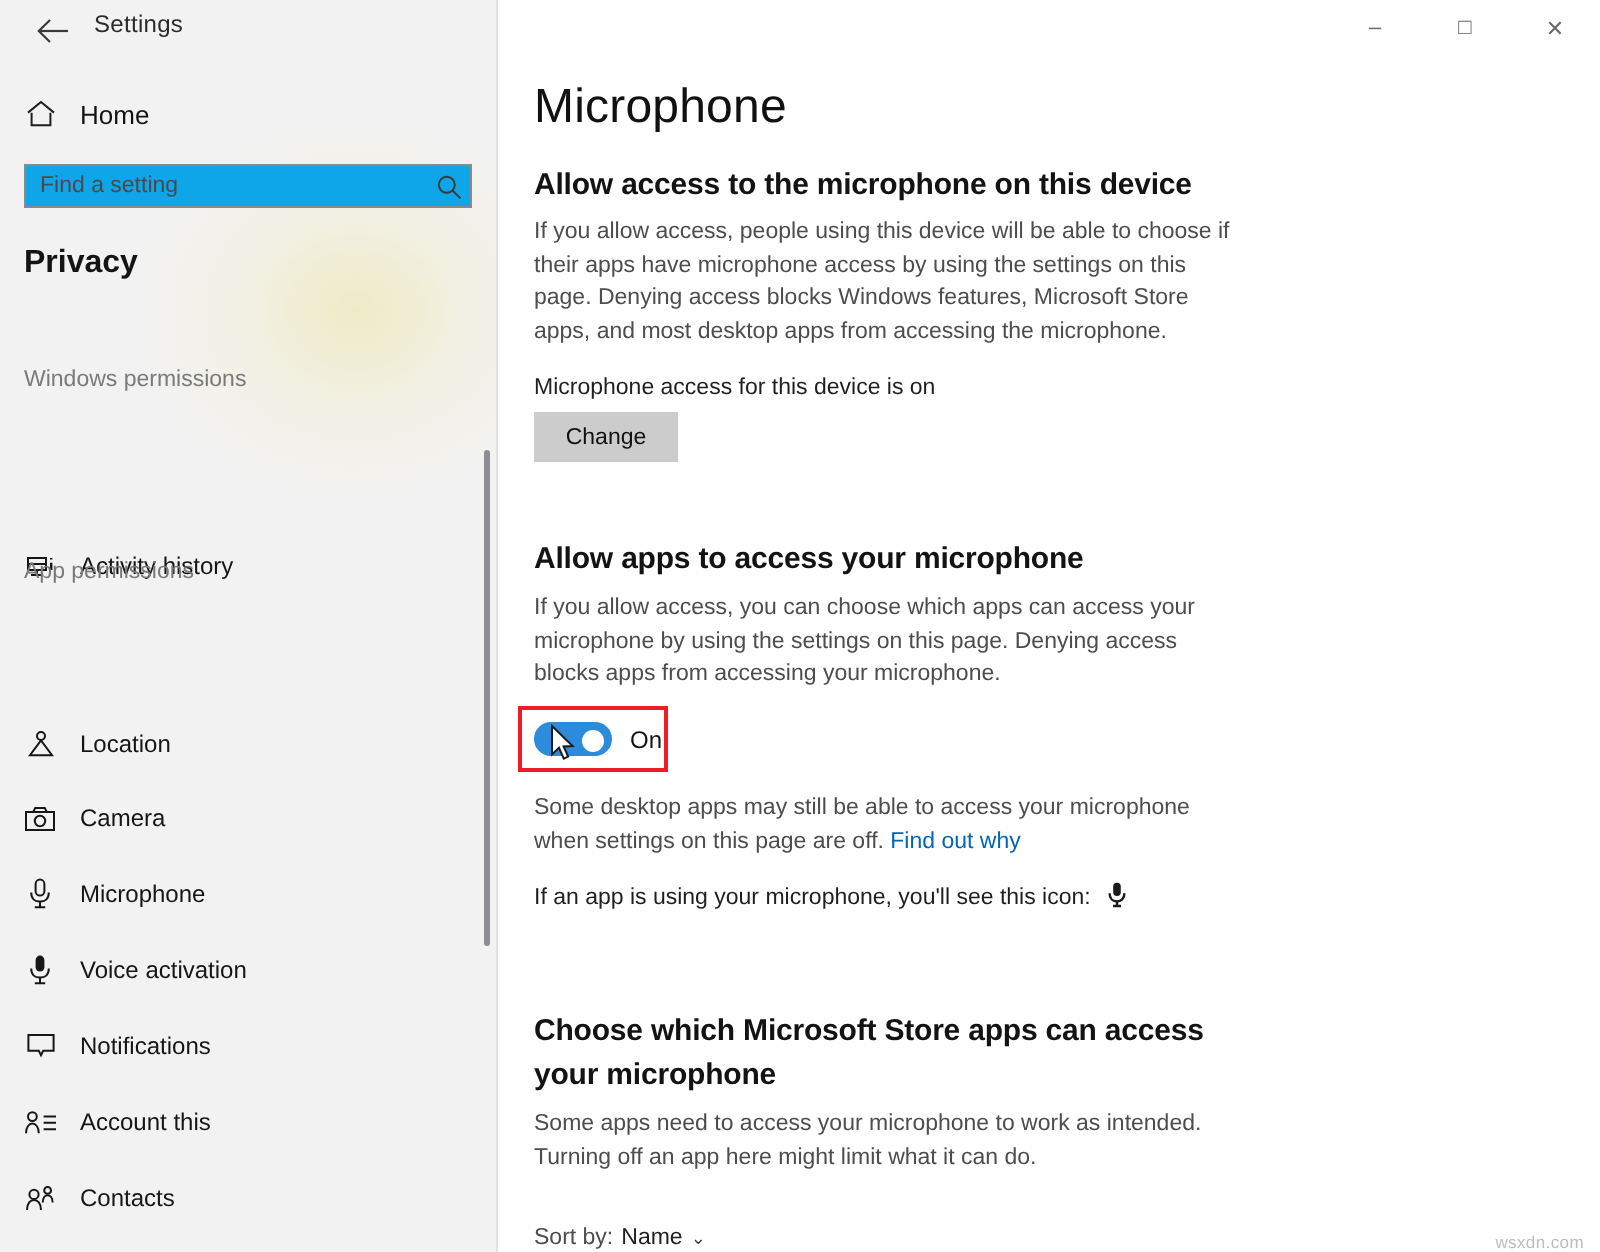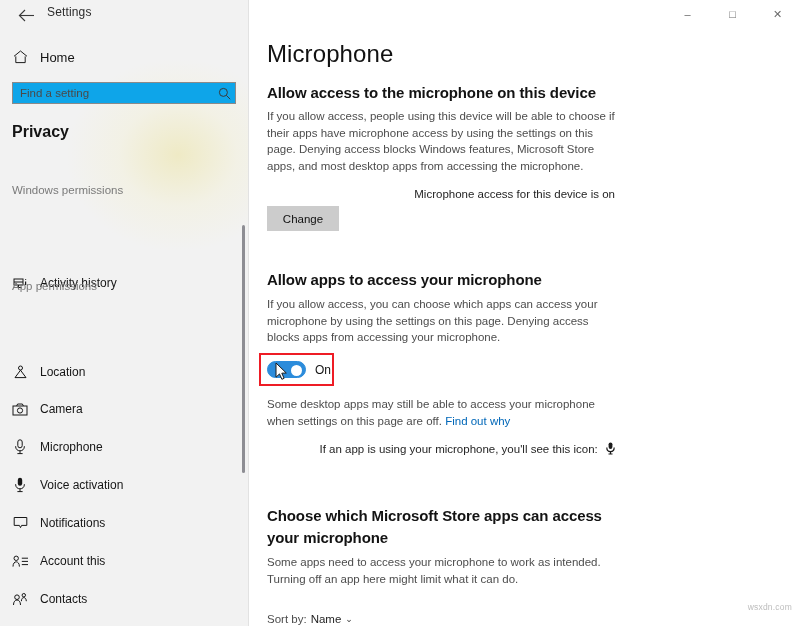--- a/index.html
+++ b/index.html
@@ -215,21 +215,21 @@
   }
 
   .body-text {
     position: absolute;
     left: 18px;
     font-size: 11.5px;
     line-height: 16.5px;
     color: #4d4d4d;
     width: 348px;
   }
-  .body-text.dark { color: #1f1f1f; text-align: right; }
+  .body-text.dark { color: #1f1f1f; }
 
   .link { color: #0067b8; text-decoration: none; }
 
   .btn-change {
     position: absolute;
     left: 18px; top: 206px;
     width: 72px; height: 25px;
     background: #cccccc;
     border: none;
     font-family: "Liberation Sans", sans-serif;
@@ -300,21 +300,21 @@
     gap: 4px;
     font-size: 11.5px;
     color: #4d4d4d;
   }
   .sort-value { font-weight: normal; color: #1f1f1f; }
   .sort-chevron { color: #3a3a3a; font-size: 9px; }
 
   .watermark {
     position: absolute;
     right: 8px;
-    bottom: 14px;
+    bottom: 0;
     font-size: 8.5px;
     color: #bdbdbd;
     letter-spacing: .2px;
   }
 </style>
 </head>
 <body>
 
 <div class="window">
 

